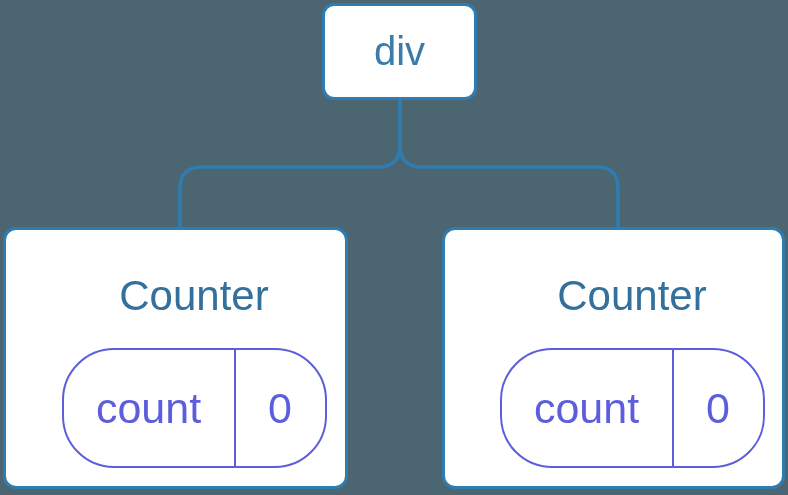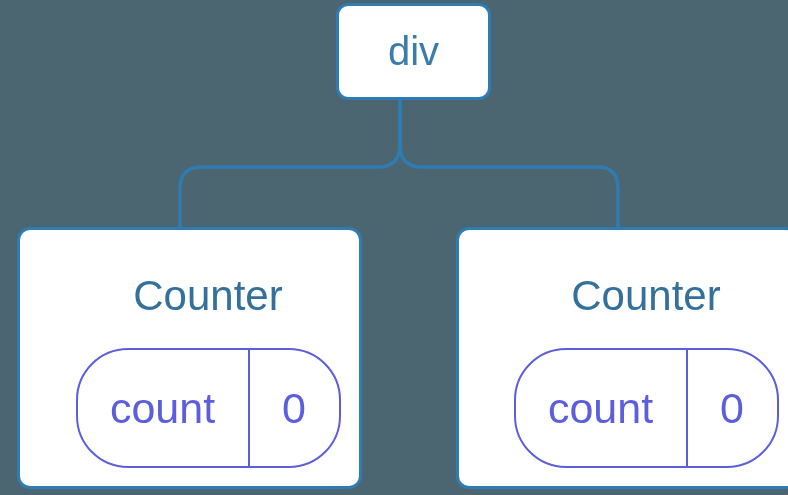--- a/index.html
+++ b/index.html
@@ -32,21 +32,20 @@
   .connector path {
     fill: none;
     stroke: var(--connector);
     stroke-width: 3.5;
   }
 
   .node {
     position: absolute;
     background: var(--node-bg);
     border: 3px solid var(--node-border);
-    margin-left: 14px;
   }
 
   .root-node {
     left: 322px; top: 3px;
     width: 155px; height: 97px;
     border-radius: 12px;
     display: flex;
     align-items: center;
     justify-content: center;
     font-size: 40px;

